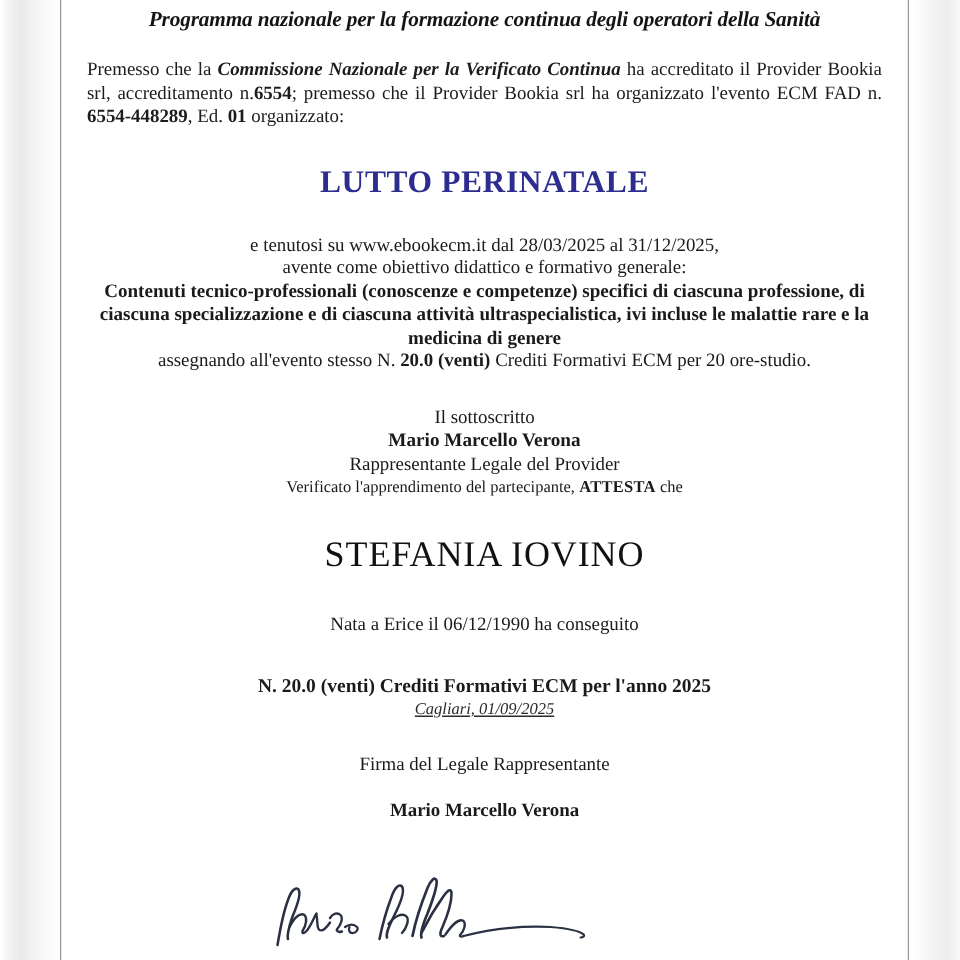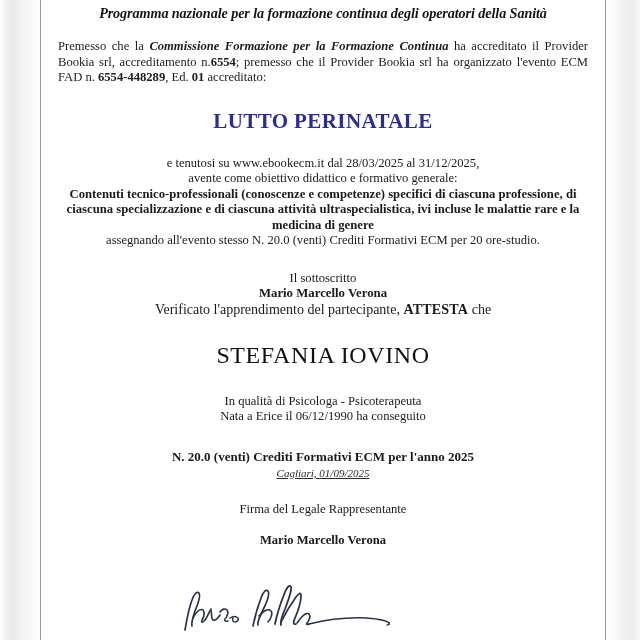--- a/index.html
+++ b/index.html
@@ -95,33 +95,33 @@
     margin: 0;
     padding: 0 2px;
   }
 
   .assign-line {
     text-align: center;
     font-size: 12.6px;
     line-height: 15.6px;
     margin: 0;
   }
-  .assign-line b { font-weight: normal; }
+  .assign-line b { font-weight: bold; }
 
   .name-strong {
     text-align: center;
     font-size: 12.8px;
     font-weight: bold;
     line-height: 15.6px;
     margin: 0;
   }
 
   .attesta-line {
     text-align: center;
-    font-size: 14px;
+    font-size: 11px;
     line-height: 16px;
     margin: 0;
   }
   .attesta-line b { font-weight: bold; letter-spacing: 0.2px; }
 
   .participant-name {
     text-align: center;
     font-size: 24px;
     line-height: 30px;
     letter-spacing: 0.6px;
@@ -170,42 +170,42 @@
 
 <div id="page-wrap">
 
   <div class="page-rule left"></div>
   <div class="page-rule right"></div>
 
   <div class="sheet">
 
     <p class="doc-title">Programma nazionale per la formazione continua degli operatori della Sanità</p>
 
-    <p class="body-para"><span>Premesso che la </span><span class="bi">Commissione Formazione per la Formazione Continua</span><span> ha accreditato il Provider Bookia srl, accreditamento n.</span><b>6554</b><span>; premesso che il Provider Bookia srl ha organizzato l'evento ECM FAD n. </span><b>6554-448289</b><span>, Ed. </span><b>01</b><span> accreditato:</span></p>
+    <p class="body-para"><span>Premesso che la </span><span class="bi">Commissione Nazionale per la Verificato Continua</span><span> ha accreditato il Provider Bookia srl, accreditamento n.</span><b>6554</b><span>; premesso che il Provider Bookia srl ha organizzato l'evento ECM FAD n. </span><b>6554-448289</b><span>, Ed. </span><b>01</b><span> organizzato:</span></p>
 
     <p class="event-title" id="event-title" style="color: rgb(45, 45, 143);">LUTTO PERINATALE</p>
 
     <div class="block-gap-lg">
       <p class="center-line">e tenutosi su www.ebookecm.it dal 28/03/2025 al 31/12/2025,</p>
       <p class="center-line">avente come obiettivo didattico e formativo generale:</p>
       <p class="obj-text">Contenuti tecnico-professionali (conoscenze e competenze) specifici di ciascuna professione, di ciascuna specializzazione e di ciascuna attività ultraspecialistica, ivi incluse le malattie rare e la medicina di genere</p>
       <p class="assign-line"><span>assegnando all'evento stesso N. </span><b>20.0 (venti)</b><span> Crediti Formativi ECM per 20 ore-studio.</span></p>
     </div>
 
     <div class="block-gap-lg">
       <p class="center-line">Il sottoscritto</p>
       <p class="name-strong">Mario Marcello Verona</p>
+      <p class="center-line">Rappresentante Legale del Provider</p>
     </div>
 
     <p class="attesta-line block-gap-lg"><span>Verificato l'apprendimento del partecipante, </span><b>ATTESTA</b><span> che</span></p>
 
     <p class="participant-name" style="margin-top:22px;">STEFANIA IOVINO</p>
 
     <div style="margin-top:24px;">
-      <p class="center-line">In qualità di Psicologa - Psicoterapeuta</p>
       <p class="center-line">Nata a Erice il 06/12/1990 ha conseguito</p>
     </div>
 
     <div style="margin-top:24px;">
       <p class="credits-line">N. 20.0 (venti) Crediti Formativi ECM per l'anno 2025</p>
       <p class="place-date">Cagliari, 01/09/2025</p>
     </div>
 
     <div style="margin-top:22px;">
       <p class="sig-caption">Firma del Legale Rappresentante</p>

